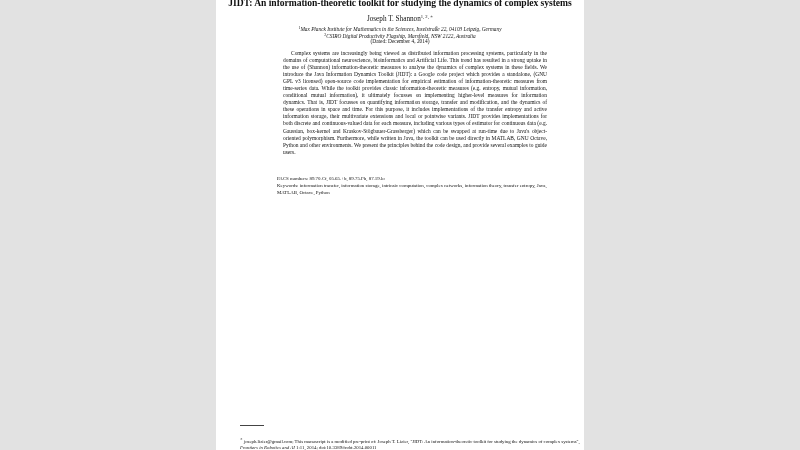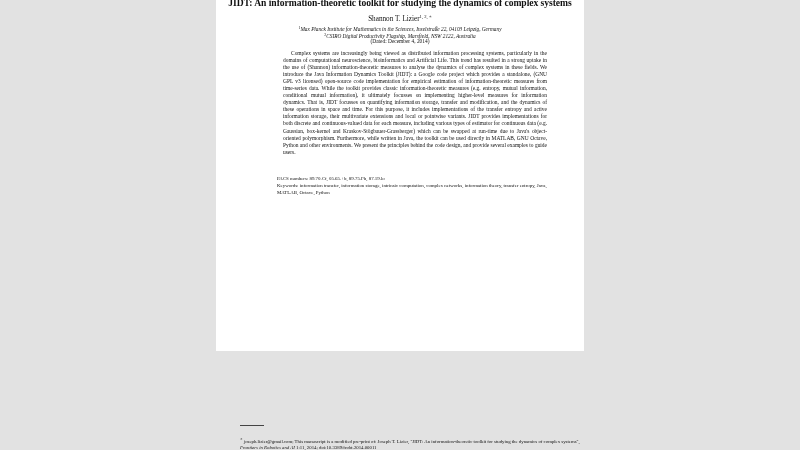--- a/index.html
+++ b/index.html
@@ -4,21 +4,21 @@
 <style>
   html, body { margin: 0; padding: 0; }
   body {
     width: 800px; height: 450px; overflow: hidden;
     background: #e2e2e2;
     font-family: "Liberation Serif", "DejaVu Serif", serif;
     color: #111;
     position: relative;
   }
   .page {
-    position: absolute; left: 216px; top: 0; width: 368px; height: 351px;
+    position: absolute; left: 216px; top: 0; width: 368px; height: 450px;
     background: #ffffff;
     text-decoration: underline;
   }
   .title {
     position: absolute; left: 0; top: -3px; width: 368px;
     text-align: center; font-weight: bold; font-size: 9.6px; white-space: nowrap;
     letter-spacing: -0.05px;
   }
   .author {
     position: absolute; left: 0; top: 14px; width: 368px; text-align: center;
@@ -67,21 +67,21 @@
 <body>
 
 <div class="arxiv-stamp">
   <span>arXiv:1408.3270v2</span><span>[cs.IT]</span><span>3 Dec 2014</span>
 </div>
 
 <div class="page">
   <div class="title">JIDT: An information-theoretic toolkit for studying the dynamics of complex systems</div>
 
   <div class="author">
-    <span>Shannon T. Lizier</span><sup>1, 2, ∗</sup>
+    <span>Joseph T. Shannon</span><sup>1, 2, ∗</sup>
   </div>
 
   <div class="affil" style="top:25px">
     <sup>1</sup><span>Max Planck Institute for Mathematics in the Sciences, Inselstraße 22, 04103 Leipzig, Germany</span>
   </div>
   <div class="affil" style="top:31.5px">
     <sup>2</sup><span>CSIRO Digital Productivity Flagship, Marsfield, NSW 2122, Australia</span>
   </div>
 
   <div class="dated">(Dated: December 4, 2014)</div>

